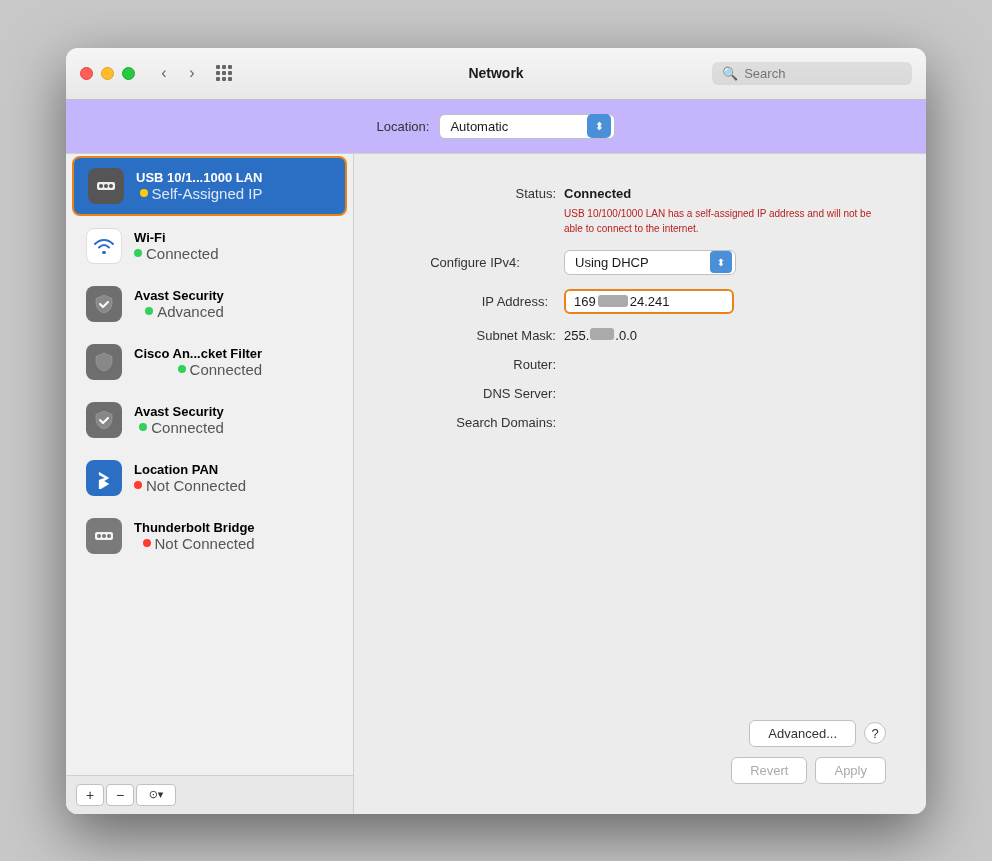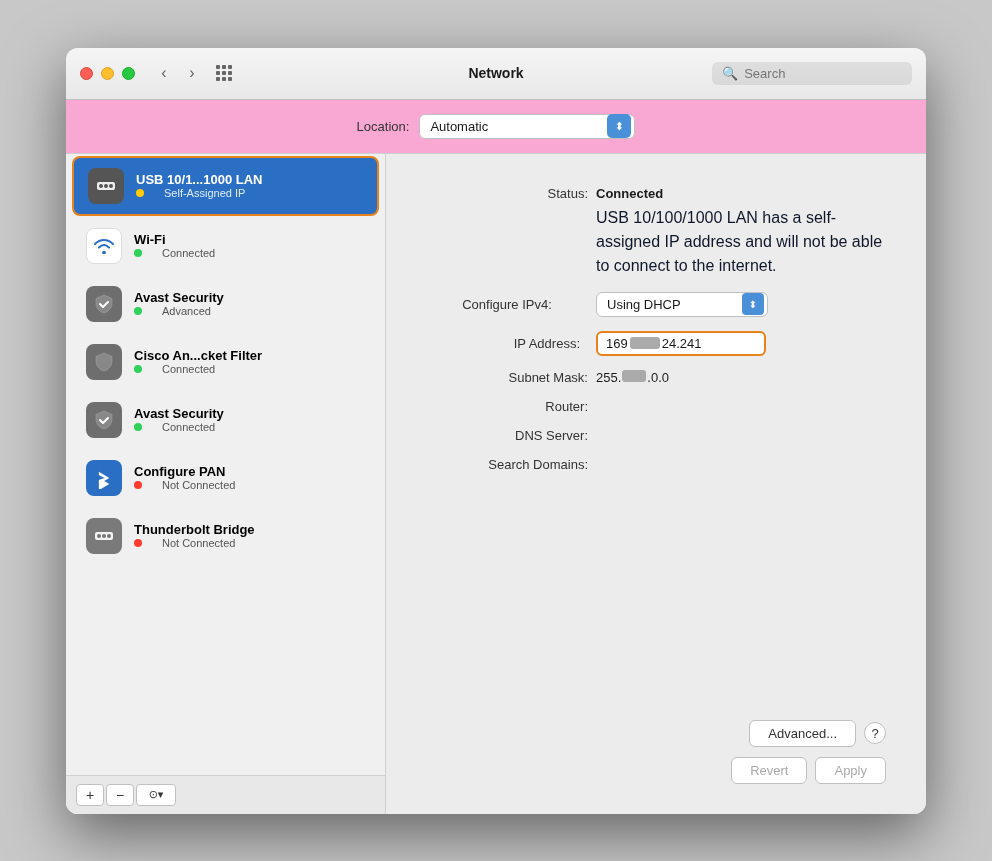--- a/index.html
+++ b/index.html
@@ -107,21 +107,21 @@
       background: none;
       border: none;
       outline: none;
       font-size: 13px;
       color: #888;
       width: 100%;
     }
 
     
     .location-bar {
-      background: #f9a8d4;
+      background: #c4b5fd;
       padding: 14px 0;
       display: flex;
       align-items: center;
       justify-content: center;
       gap: 10px;
       border-bottom: 1px solid #d0d0d0;
     }
     .location-label {
       font-size: 13px;
       color: #333;
@@ -132,21 +132,21 @@
       align-items: center;
     }
     .location-select {
       appearance: none;
       background: white;
       border: 1px solid #c0c0c0;
       border-radius: 6px;
       padding: 4px 32px 4px 10px;
       font-size: 13px;
       color: #1a1a1a;
-      width: 216px;
+      width: 176px;
       outline: none;
       cursor: pointer;
     }
     .select-arrow {
       position: absolute;
       right: 4px;
       top: 50%;
       transform: translateY(-50%);
       width: 24px;
       height: 24px;
@@ -161,21 +161,21 @@
     }
 
     
     .main-content {
       display: flex;
       height: 660px;
     }
 
     
     .sidebar {
-      width: 320px;
+      width: 288px;
       background: #f0f0f0;
       border-right: 1px solid #d0d0d0;
       display: flex;
       flex-direction: column;
     }
     .sidebar-list {
       flex: 1;
       overflow-y: auto;
       padding: 0;
     }
@@ -232,24 +232,25 @@
     .sidebar-item-text {
       display: flex;
       flex-direction: column;
     }
     .sidebar-item-name {
       font-size: 13px;
       font-weight: 600;
     }
     .sidebar-item.active .sidebar-item-name { color: white; }
     .sidebar-item-status {
-      font-size: 11px;
-      display: flex;
-      align-items: center;
-      gap: 20px;
+      font-size: 15px;
+      display: flex;
+      align-items: center;
+      gap: 4px;
+      justify-content: flex-end;
     }
     .status-dot {
       width: 8px;
       height: 8px;
       border-radius: 50%;
       flex-shrink: 0;
     }
     .dot-green { background: #30d158; }
     .dot-yellow { background: #ffcc00; }
     .dot-red { background: #ff3b30; }
@@ -307,22 +308,22 @@
       flex-shrink: 0;
       padding-top: 2px;
       padding-right: 8px;
     }
     .detail-value {
       font-size: 13px;
       color: #1a1a1a;
     }
     .detail-value.bold { font-weight: 700; }
     .detail-description {
-      font-size: 16px;
-      color: #0f172a;
+      font-size: 10px;
+      color: #b91c1c;
       margin-top: 4px;
       line-height: 1.5;
       max-width: 320px;
     }
     .configure-row {
       display: flex;
       align-items: center;
       margin-bottom: 14px;
     }
     .configure-label {
@@ -600,21 +601,21 @@
           </div>
         </div>
 
         <div class="sidebar-item">
           <div class="sidebar-item-icon icon-bt">
             <svg width="16" height="22" viewBox="0 0 16 22" fill="none">
               <path d="M3 5l10 6-5 3 5 3-10 6V13l6-2-6-3V5z" fill="white" stroke="white" stroke-width="0.3"></path>
             </svg>
           </div>
           <div class="sidebar-item-text">
-            <span class="sidebar-item-name">Configure PAN</span>
+            <span class="sidebar-item-name">Location PAN</span>
             <div class="sidebar-item-status">
               <span class="status-dot dot-red"></span>
               <span>Not Connected</span>
             </div>
           </div>
         </div>
 
         <div class="sidebar-item">
           <div class="sidebar-item-icon icon-tb">
             <svg width="20" height="14" viewBox="0 0 20 14" fill="none">

